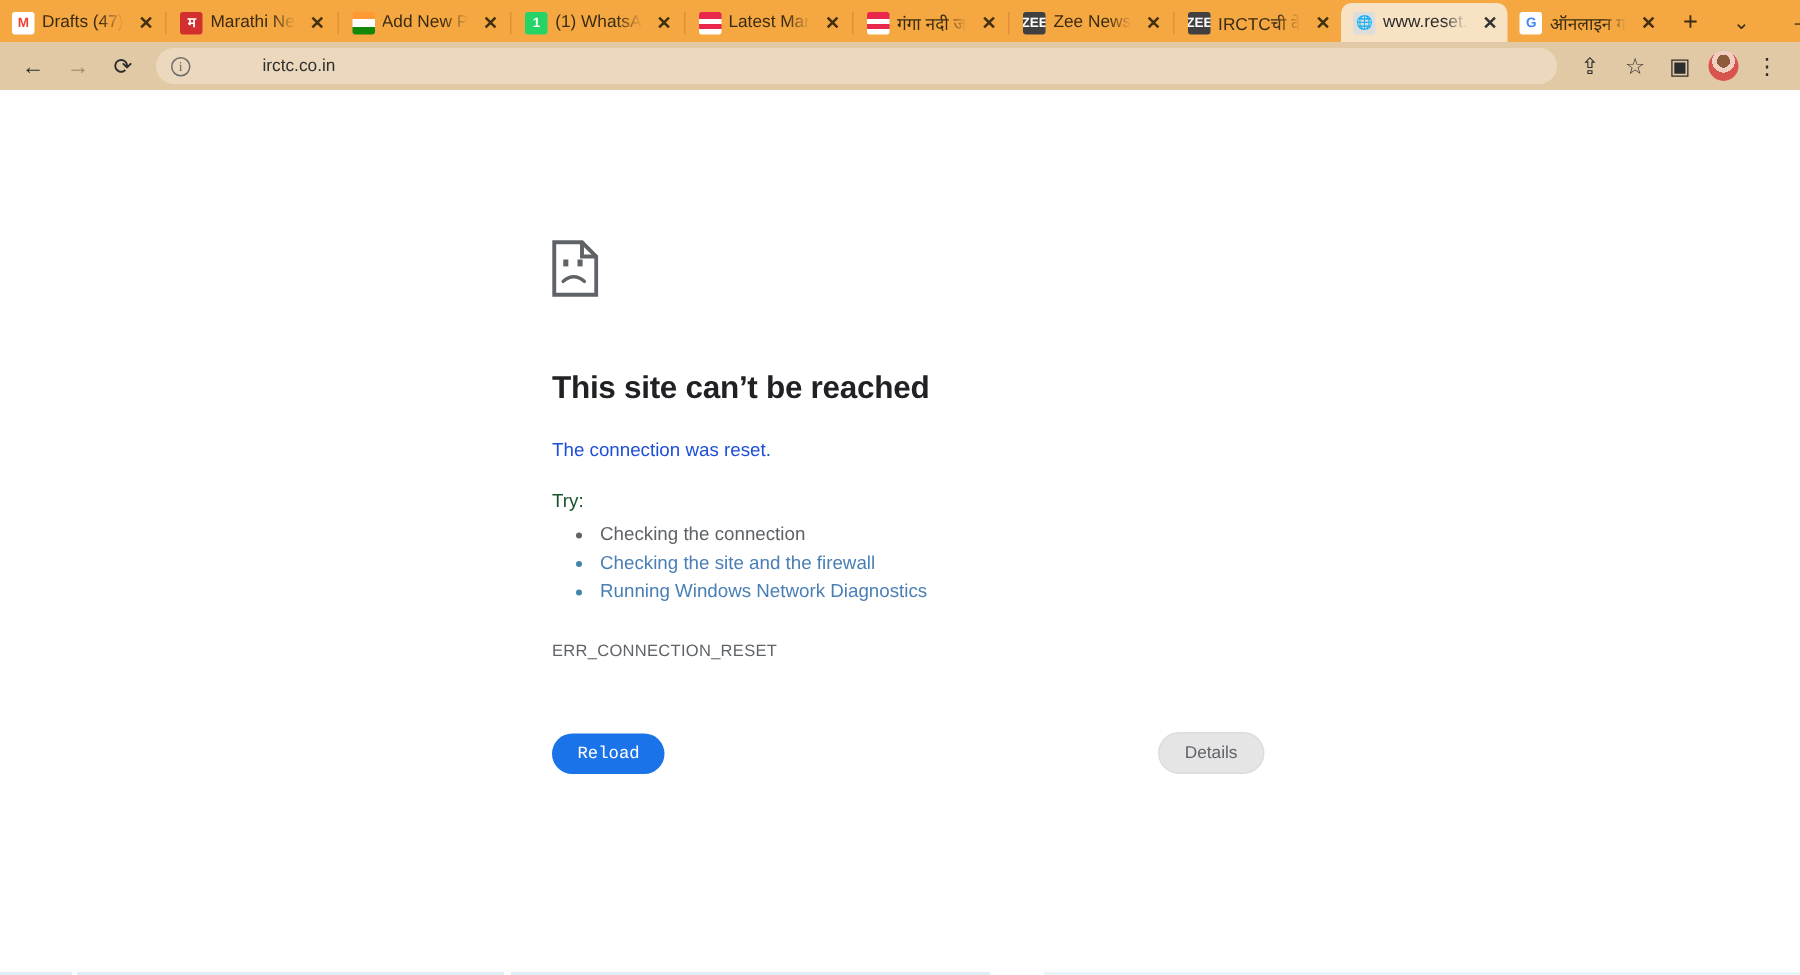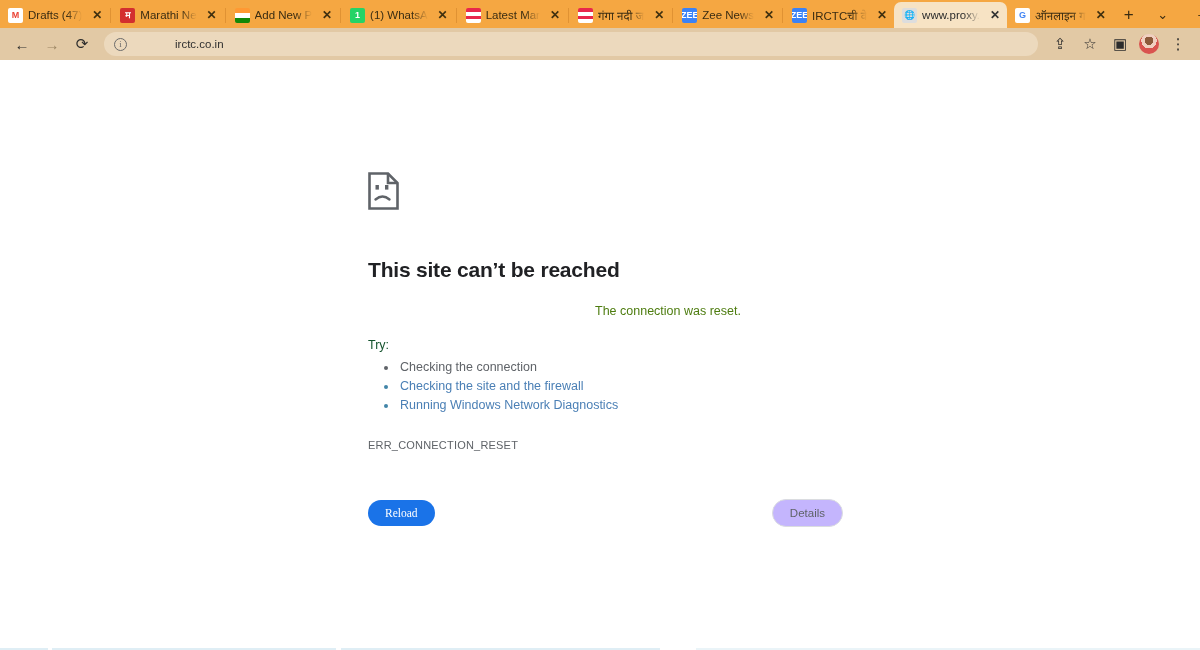--- a/index.html
+++ b/index.html
@@ -72,21 +72,21 @@
     margin: 0 1px 5px 1px;
     flex: 0 0 1px;
   }
 
   
   .fav-gmail { background: #fff; color: #ea4335; font-size: 11px; }
   .fav-red   { background: #d32f2f; color: #fff; }
   .fav-flag  { background: linear-gradient(to bottom,#ff9933 0 33%,#ffffff 33% 66%,#138808 66% 100%); }
   .fav-green { background: #25d366; color: #fff; border-radius: 50%; font-size: 9px; }
   .fav-news  { background: linear-gradient(to bottom,#e8274b 0 30%,#ffffff 30% 55%,#e8274b 55% 75%, #ffffff 75% 100%); }
-  .fav-zee   { background: #3b82f6; color: #fff; border-radius: 50%; font-size: 6.5px; }
+  .fav-zee   { background: #404040; color: #fff; border-radius: 50%; font-size: 6.5px; }
   .fav-globe { background: #ddd; color: #555; border-radius: 50%; font-size: 11px; }
   .fav-google{ background: #fff; color: #4285f4; font-size: 11px; font-weight: bold; }
 
   #newtab {
     width: 26px; height: 26px;
     display: flex; align-items: center; justify-content: center;
     font-size: 17px; color: #3a2c12;
     border-radius: 50%;
     flex: 0 0 26px;
     margin-left: 3px;
@@ -155,36 +155,35 @@
   
   #content {
     position: relative;
     height: calc(650px - 60px);
     background: #ffffff;
     overflow: hidden;
   }
   #errorpage {
     position: absolute;
     left: 368px;
-    top: 112px;
+    top: 100px;
     width: 600px;
   }
   #sadicon { margin-bottom: 44px; }
   #err-title {
     font-size: 21px;
     font-weight: bold;
     color: #202124;
     letter-spacing: -0.2px;
     margin: 0 0 22px 0;
   }
   #err-subtitle {
     font-size: 12.5px;
-    color: #4d7c0f;
+    color: #1d4ed8;
     margin: 0 0 20px 0;
-    text-align: center;
   }
   #try-label {
     font-size: 12.5px;
     color: #14532d;
     margin: 0 0 6px 0;
   }
   #try-list {
     margin: 0 0 24px 0;
     padding-left: 30px;
     list-style: disc;
@@ -207,27 +206,27 @@
     display: flex;
     align-items: center;
     width: 475px;
   }
   #reload-button {
     background: #1a73e8;
     color: #ffffff;
     border: none;
     border-radius: 14px;
     font-size: 11.5px;
-    font-family: Liberation Serif, serif;
+    font-family: Liberation Mono, monospace;
     padding: 7px 17px;
     cursor: pointer;
   }
   #details-button {
     margin-left: auto;
-    background: #c4b5fd;
+    background: #e5e5e5;
     color: #5f6368;
     border: 1px solid #dadce0;
     border-radius: 14px;
     font-size: 11.5px;
     font-family: "Liberation Sans", sans-serif;
     padding: 7px 17px;
     cursor: pointer;
     text-align: center;
   }
   #bottom-line {
@@ -286,21 +285,21 @@
           <div class="tab-close">✕</div>
         </div>
         <div class="tab-sep"></div>
         <div class="tab">
           <div class="favicon fav-zee">ZEE</div>
           <div class="tab-title">IRCTCची वे</div>
           <div class="tab-close">✕</div>
         </div>
         <div class="tab active">
           <div class="favicon fav-globe">🌐</div>
-          <div class="tab-title">www.proxy.</div>
+          <div class="tab-title">www.reset.</div>
           <div class="tab-close">✕</div>
         </div>
         <div class="tab">
           <div class="favicon fav-google">G</div>
           <div class="tab-title">ऑनलाइन ग</div>
           <div class="tab-close">✕</div>
         </div>
       </div>
     <div id="newtab">+</div>
     <div id="wincontrols">

